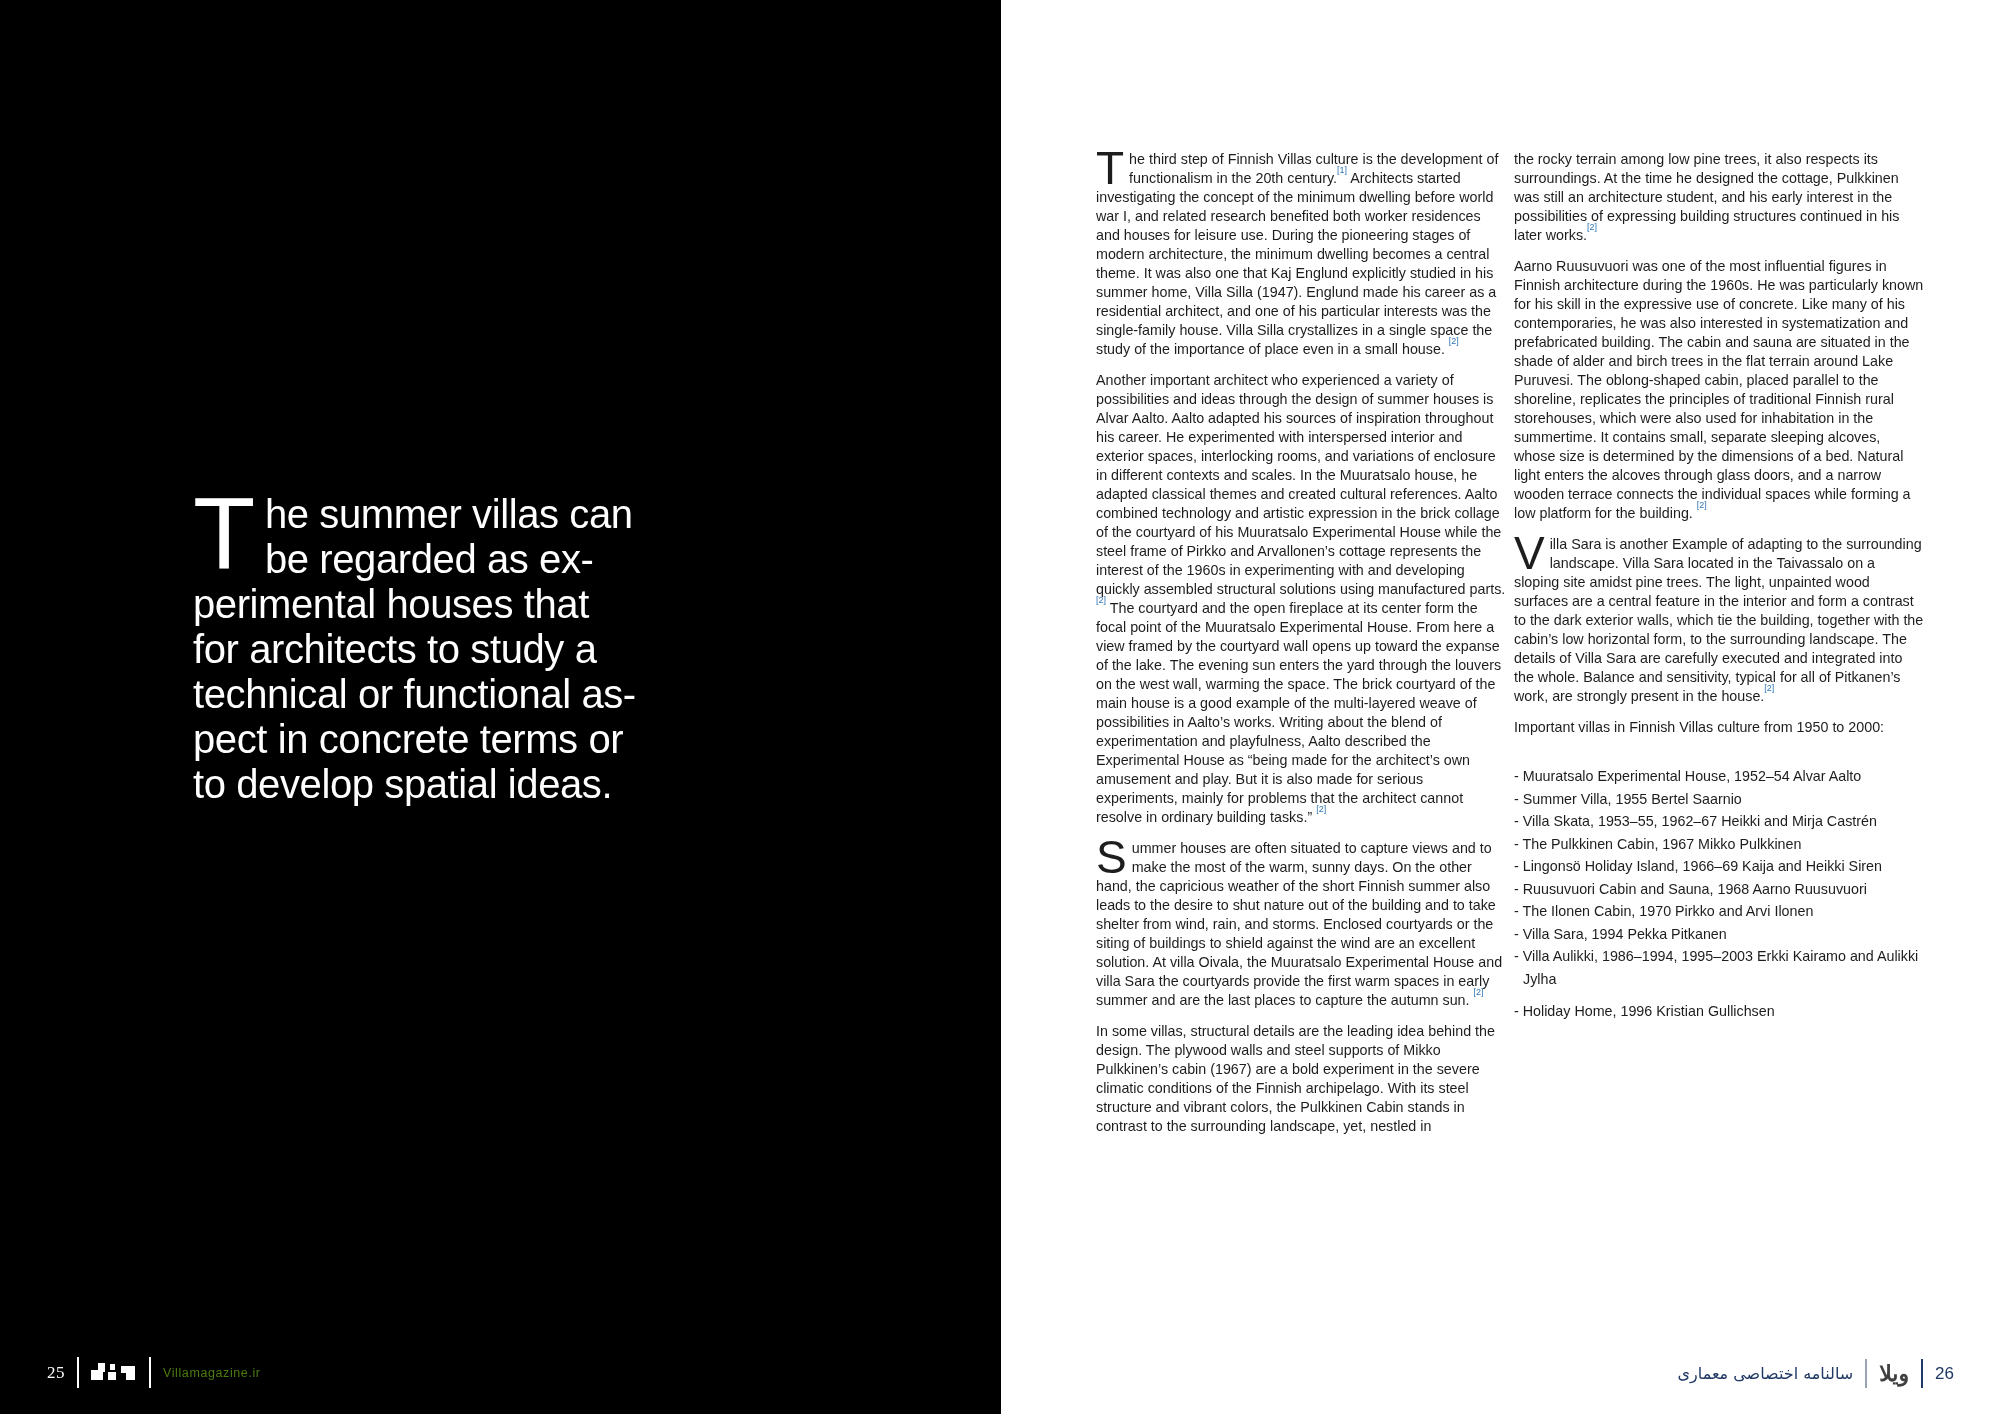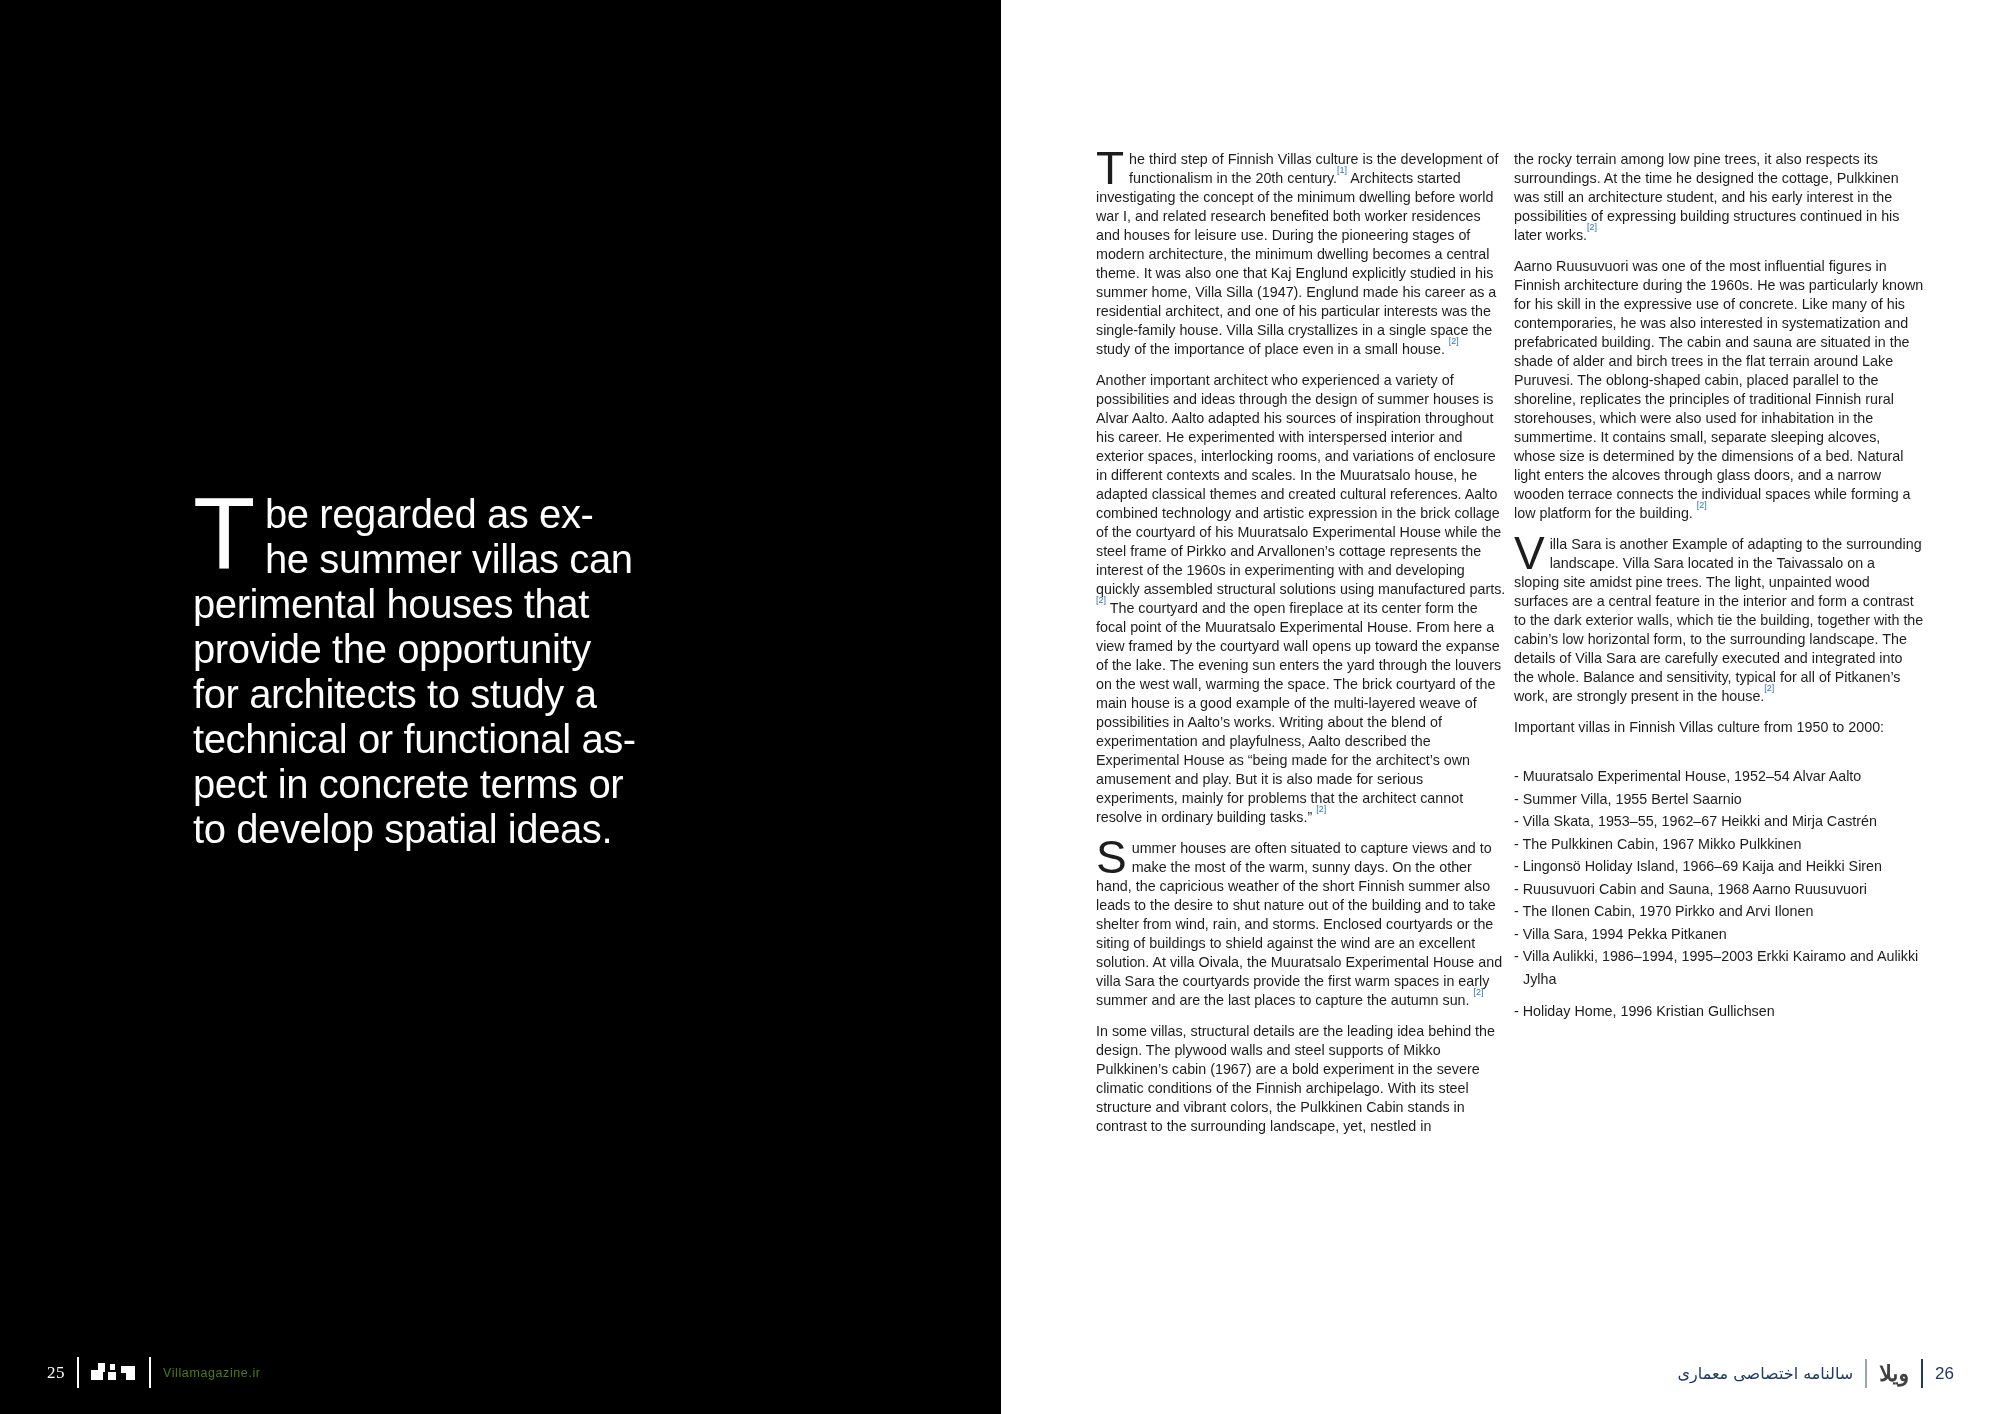--- a/index.html
+++ b/index.html
@@ -44,24 +44,23 @@
            color:#404040;direction:rtl;letter-spacing:-1px;}
 </style>
 </head>
 <body>
 
 <div class="spread">
 
   <section class="page-left">
     <div class="quote" id="quote">
         <span class="dropcap">T</span>
+        <span class="qline">he summer villas can</span>
         <span class="qline">be regarded as ex-</span>
-        <span class="qline">he summer villas can</span>
         <span class="qline">perimental houses that</span>
-        <span class="qline">provide the opportunity</span>
         <span class="qline">for architects to study a</span>
         <span class="qline">technical or functional as-</span>
         <span class="qline">pect in concrete terms or</span>
         <span class="qline">to develop spatial ideas.</span>
       </div>
 
     <footer class="footer-left">
       <span class="pn">25</span>
       <span class="vbar-w"></span>
       <span class="logo-blocks">

